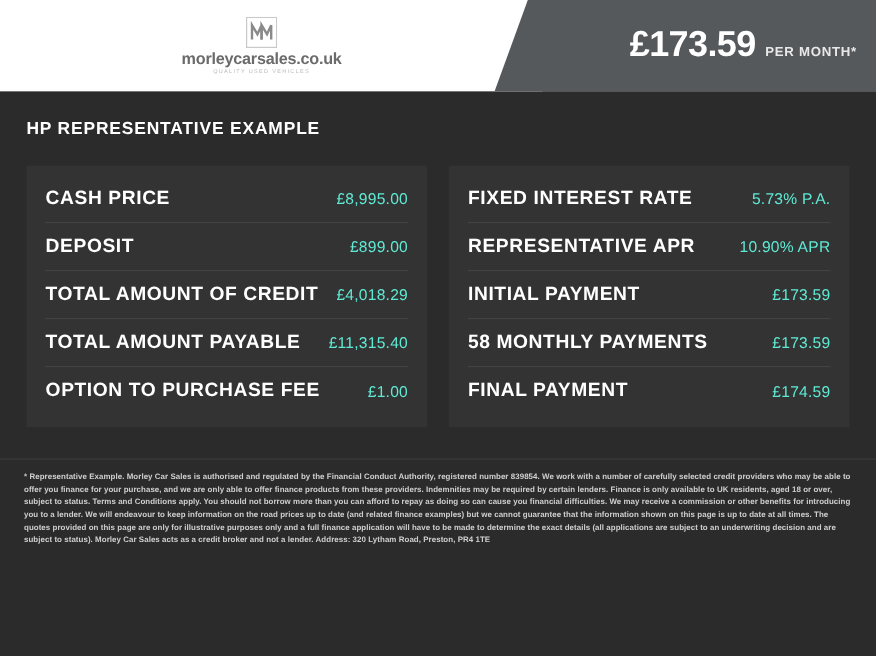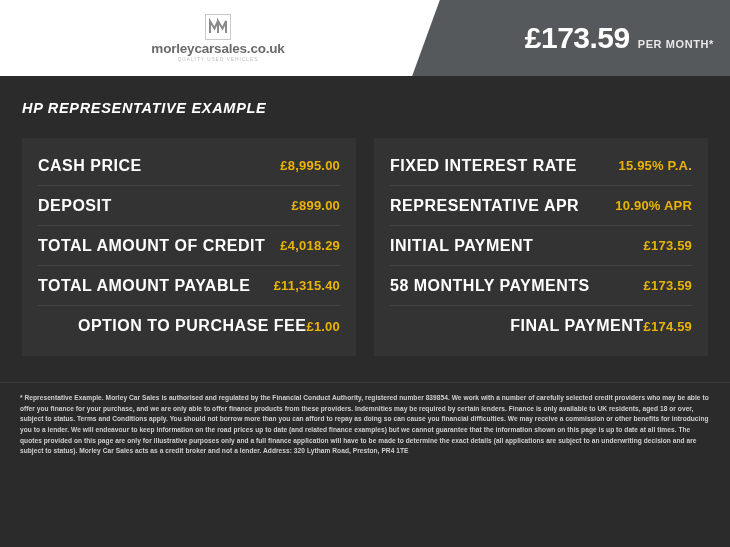--- a/index.html
+++ b/index.html
@@ -92,21 +92,20 @@
   .price-period {
     font-size: 11px;
     font-weight: bold;
     letter-spacing: 0.6px;
     color: #e8e8e8;
   }
 
   
   .title-bar {
     padding: 24px 0 12px 22px;
-    font-style: italic;
   }
   .title {
     font-size: 14.5px;
     font-weight: bold;
     letter-spacing: 0.7px;
     color: #ffffff;
   }
 
   
   .panels {
@@ -120,32 +119,32 @@
     padding: 8px 16px 10px 16px;
   }
   .panel.right { background: #333333; }
   .row {
     display: flex;
     align-items: center;
     justify-content: space-between;
     height: 40px;
     border-bottom: 1px solid #434343;
   }
-  .row:last-child { border-bottom: none; justify-content: flex-end; }
+  .row:last-child { border-bottom: none; }
   .row .label {
     font-size: 16px;
     font-weight: bold;
     letter-spacing: 0.5px;
     color: #ffffff;
     white-space: nowrap;
   }
   .row .value {
     font-size: 13px;
-    font-weight: bold;
-    color: #eab308;
+    font-weight: normal;
+    color: #5eead4;
     white-space: nowrap;
     letter-spacing: 0.2px;
   }
 
   
   .disclaimer {
     margin: 26px 0 0 0;
     padding: 10px 20px 14px 20px;
     background: #2b2b2b;
     border-top: 1px solid #3a3a3a;
@@ -210,21 +209,21 @@
     </div>
     <div class="row">
       <span class="label">OPTION TO PURCHASE FEE</span>
       <span class="value">£1.00</span>
     </div>
   </div>
 
   <div class="panel right">
     <div class="row">
       <span class="label">FIXED INTEREST RATE</span>
-      <span class="value">15.95% P.A.</span>
+      <span class="value">5.73% P.A.</span>
     </div>
     <div class="row">
       <span class="label">REPRESENTATIVE APR</span>
       <span class="value">10.90% APR</span>
     </div>
     <div class="row">
       <span class="label">INITIAL PAYMENT</span>
       <span class="value">£173.59</span>
     </div>
     <div class="row">

